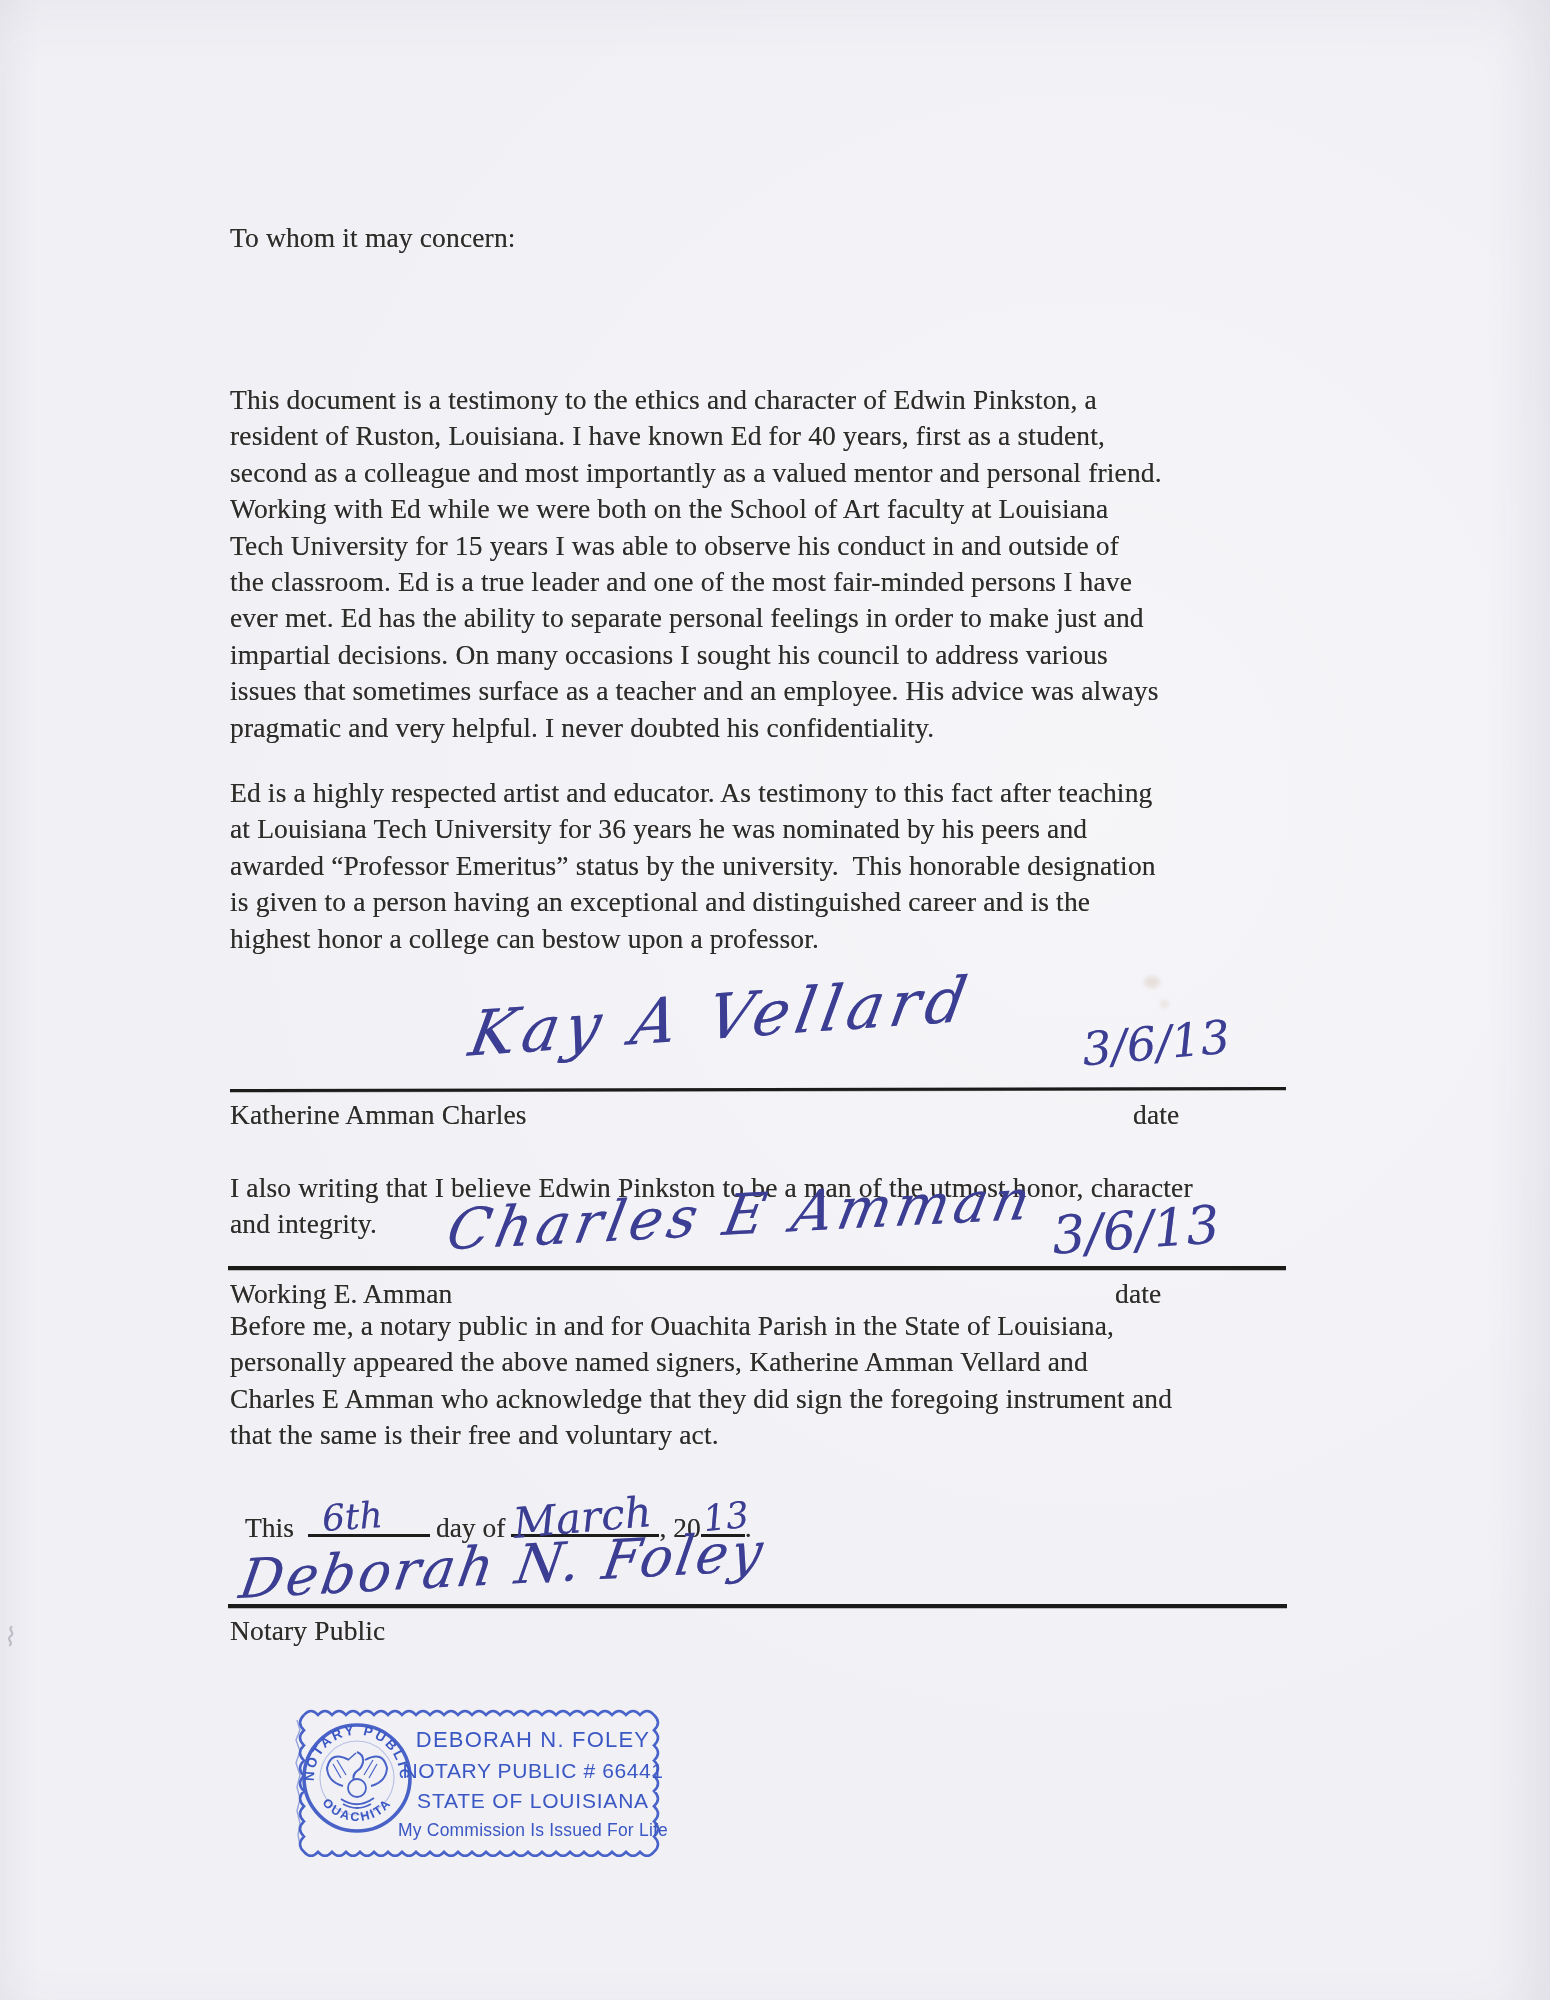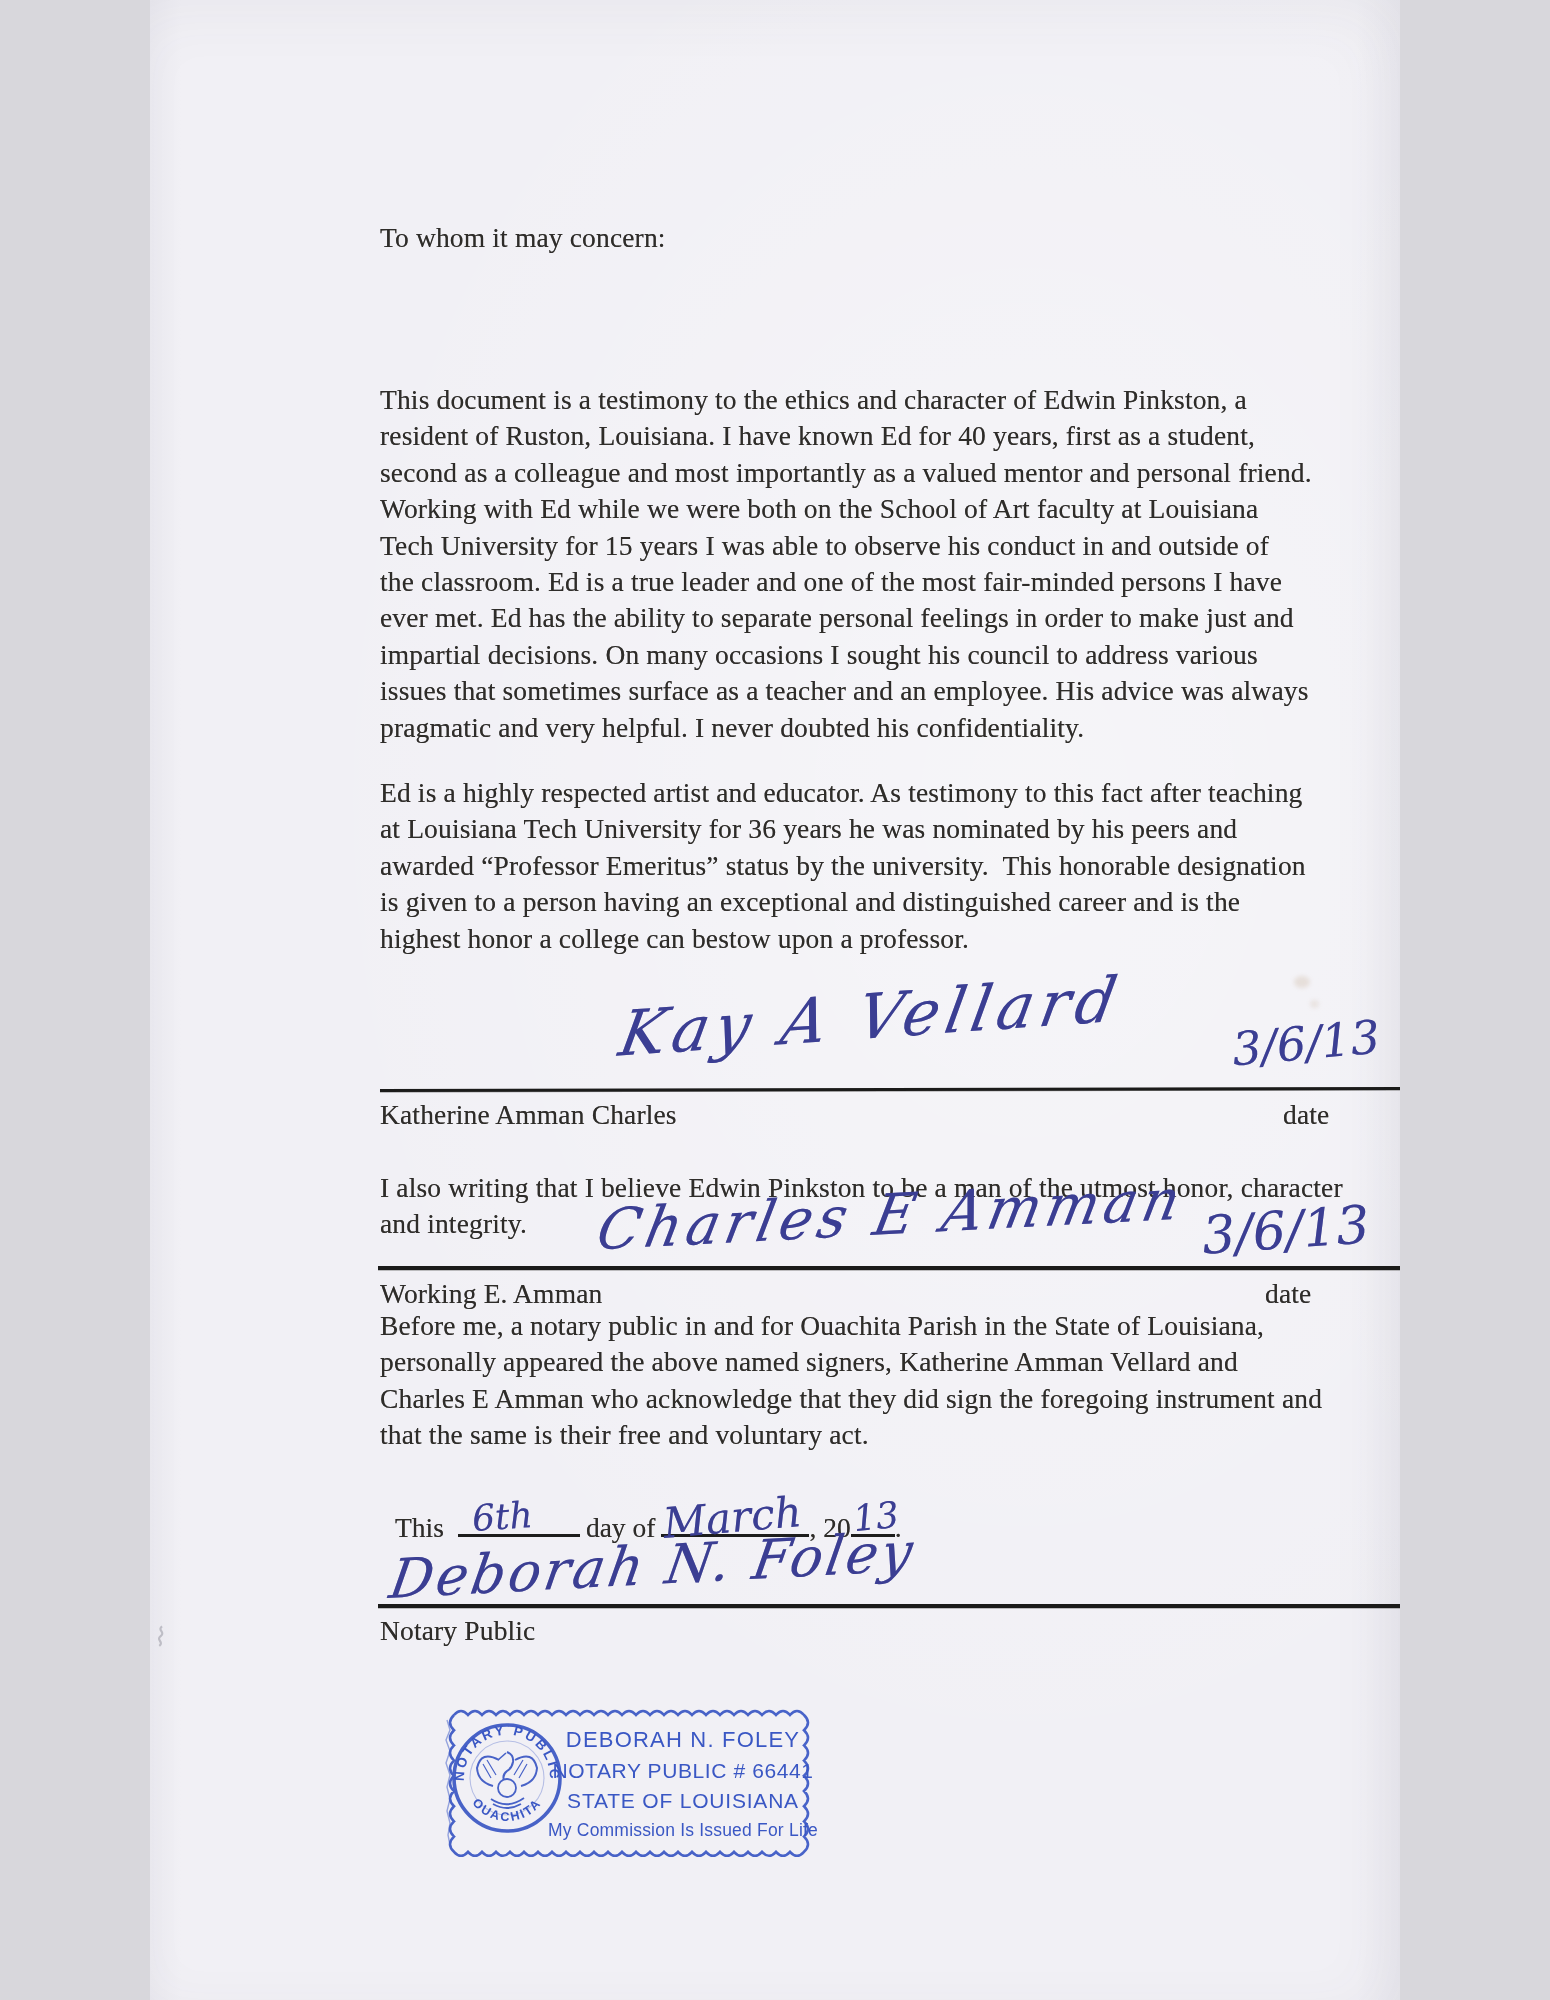--- a/index.html
+++ b/index.html
@@ -1,19 +1,19 @@
 <!DOCTYPE html>
 <html><head>
 <meta charset="utf-8">
 <style>
   html,body{margin:0;padding:0;}
   body{background:#d8d7dc;}
   .page{
     position:relative;
-    width:1250px;height:2000px;
+    width:1550px;height:2000px;
     margin:0 auto;
     background:#f0eff4;
     background-image:
       radial-gradient(ellipse at 70% 40%, rgba(255,255,255,0.35), rgba(0,0,0,0) 60%),
       linear-gradient(90deg, #ebeaf0 0%, #f1f0f5 2.5%, #f1f0f5 96.5%, #eae9ef 100%),
       linear-gradient(180deg, #ecebf1 0%, #f1f0f5 2%, #f1f0f5 98%, #edecf2 100%);
     box-shadow: inset -18px 14px 60px rgba(70,70,95,0.05);
     overflow:hidden;
     font-family:"Liberation Serif", serif;
     color:#2e2c29;

